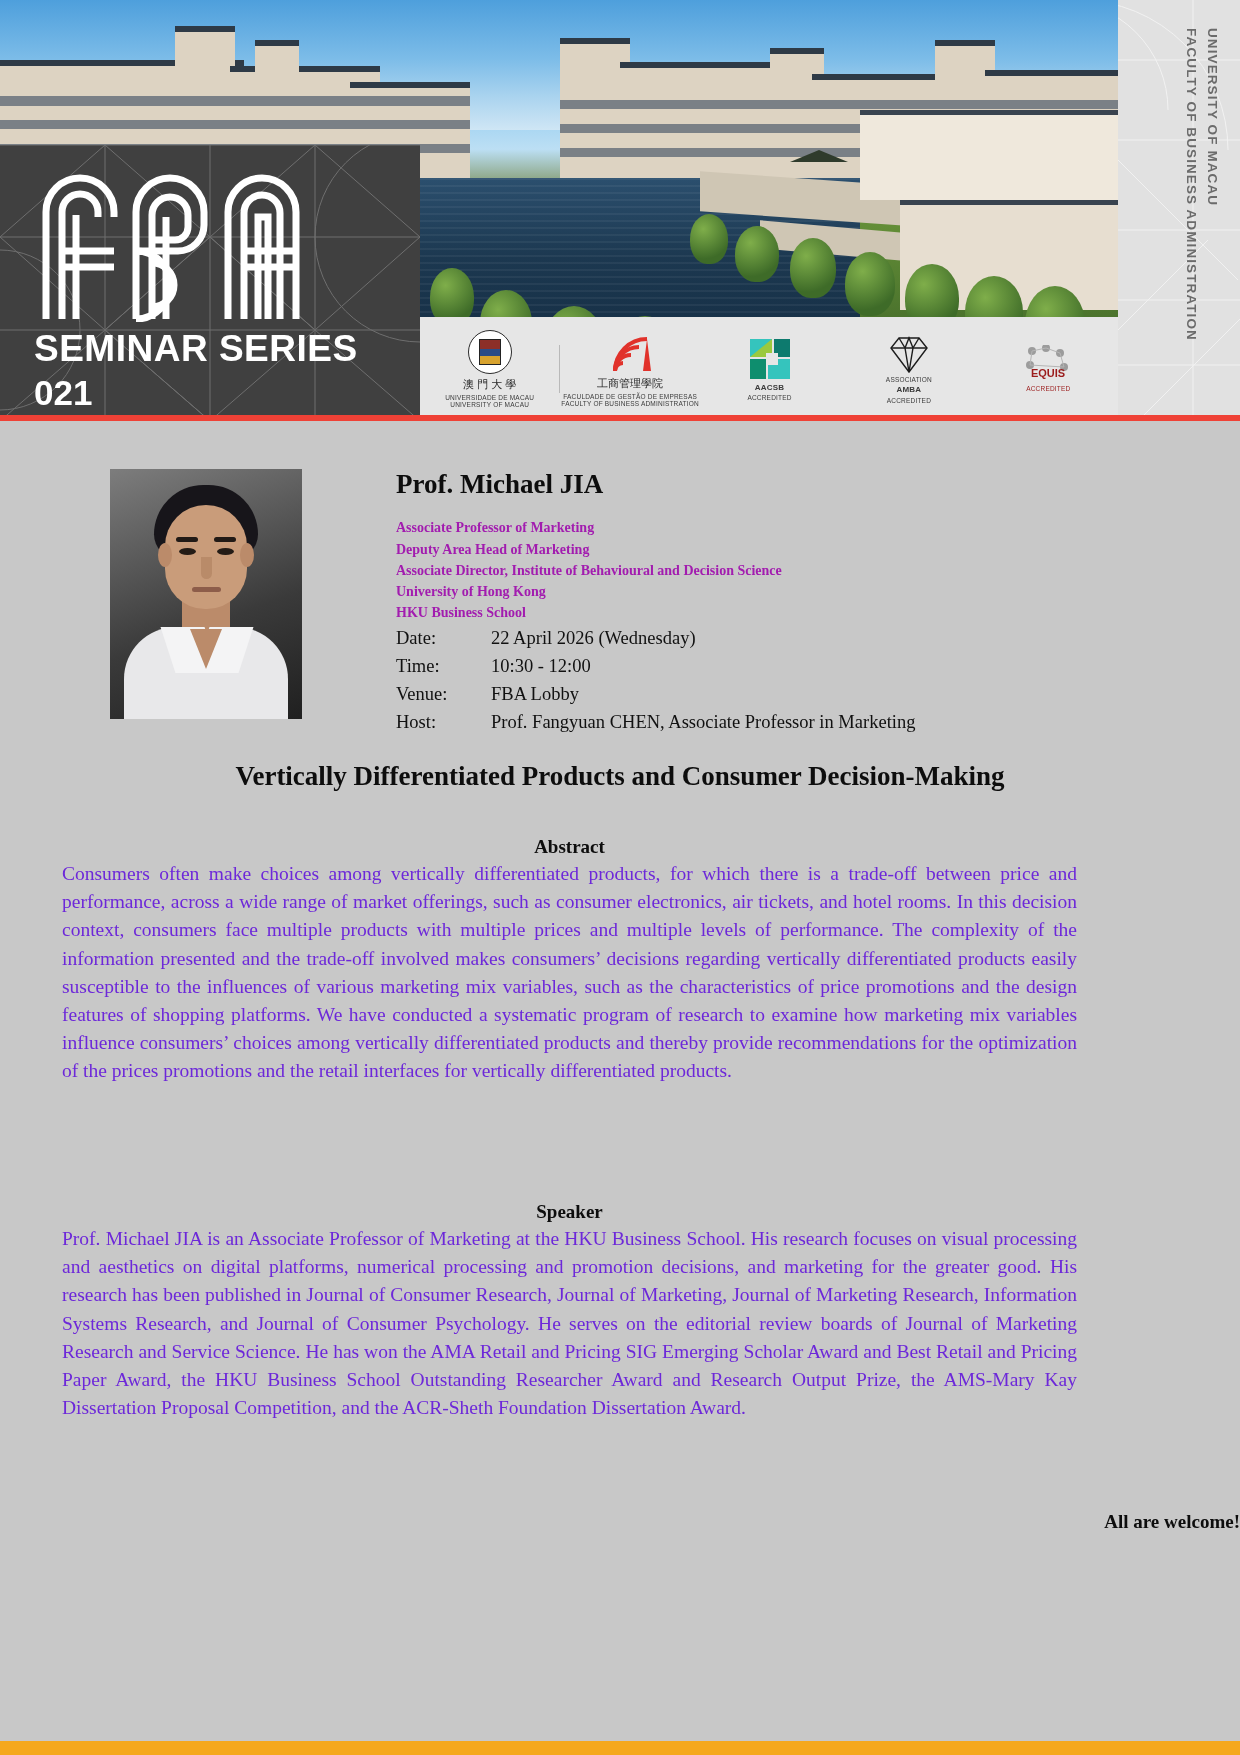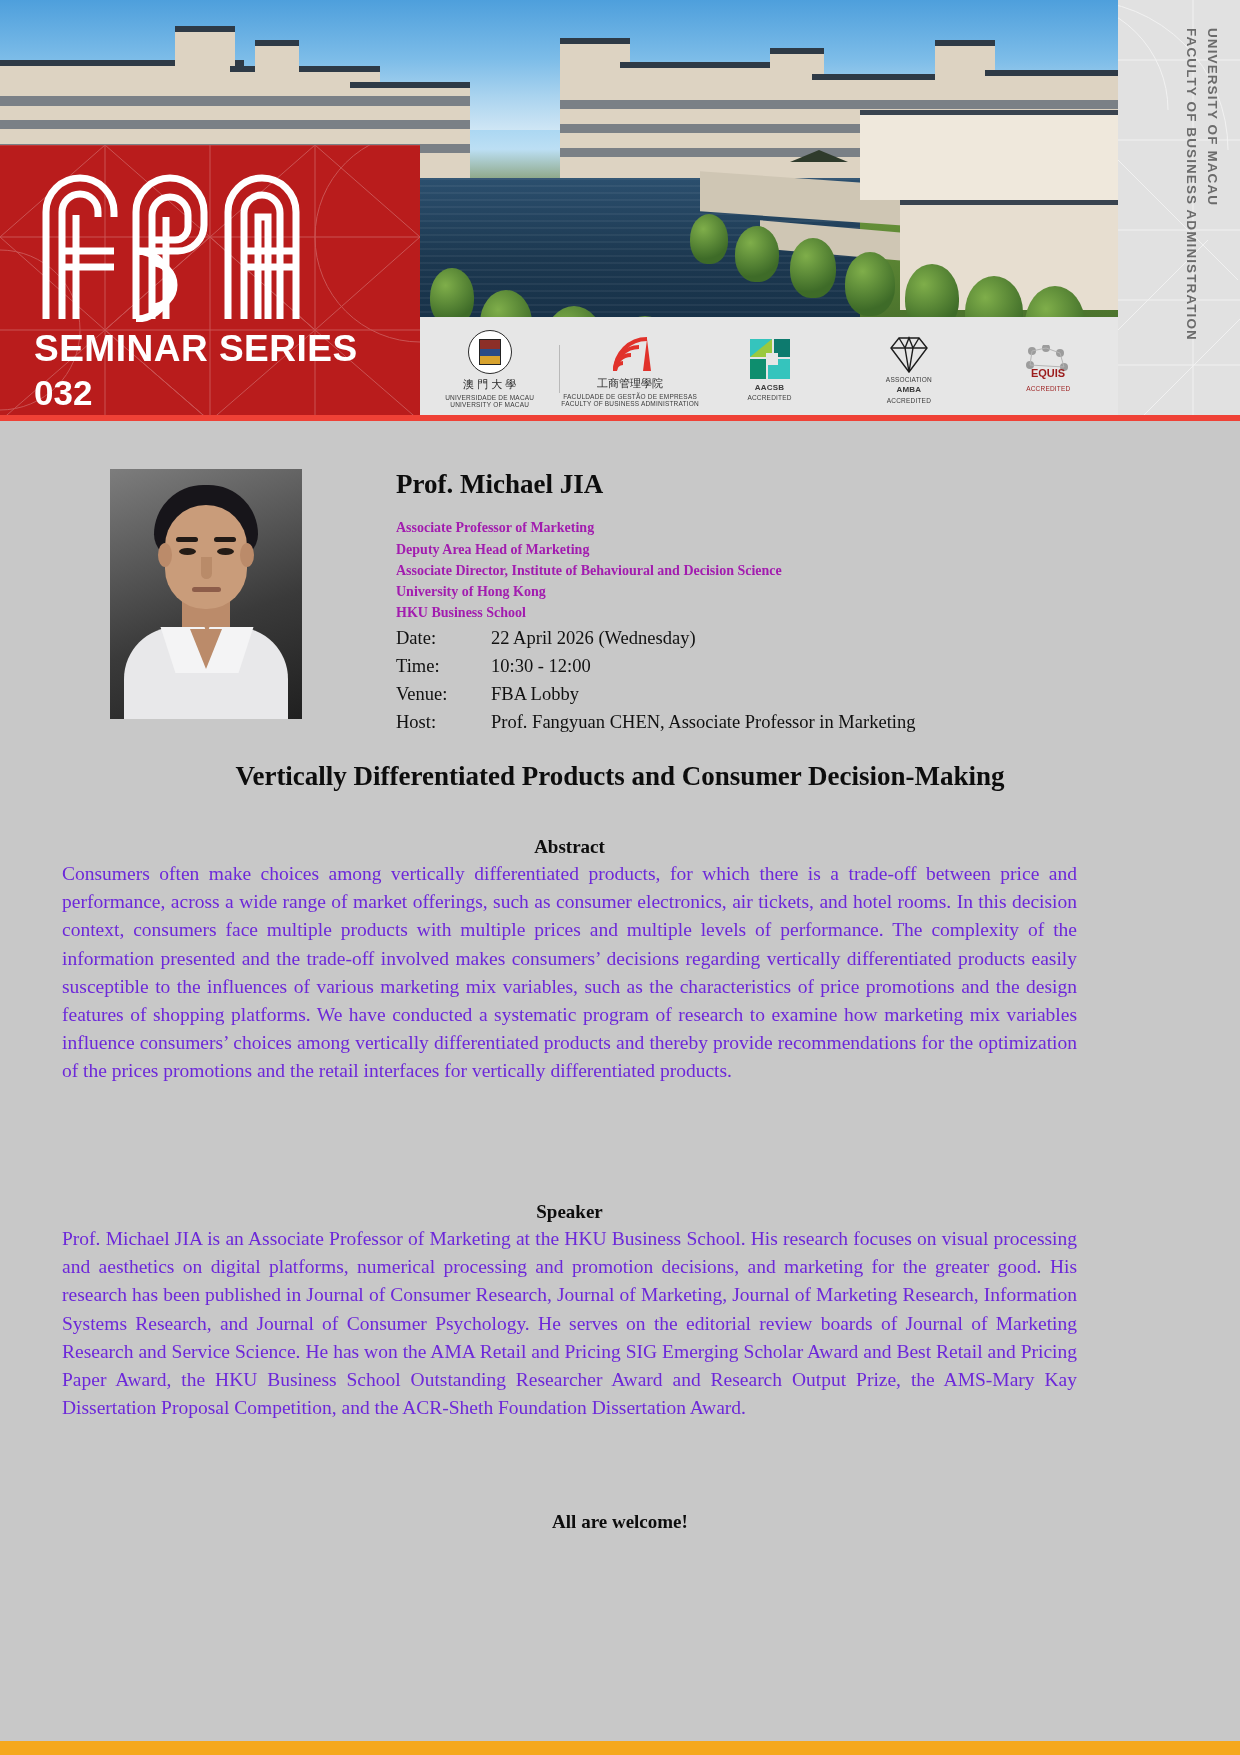--- a/index.html
+++ b/index.html
@@ -68,21 +68,21 @@
   }
   .plaza{
     position:absolute; background:#cfc6b4;
   }
 
   
   .fba-block {
     position: absolute;
     left: 0; top: 145px;
     width: 420px; height: 276px;
-    background: #b91c1c;
+    background: #404040;
     overflow: hidden;
   }
   .fba-pattern { position:absolute; inset:0; opacity:.30; }
   .fba-logo {
     position: absolute;
     left: 36px; top: 22px;
     width: 300px; height: 155px;
   }
   .fba-seminar {
     position: absolute;
@@ -255,21 +255,21 @@
   }
   .speaker-block {
     position: absolute;
     left: 62px; top: 780px;
     width: 1015px;
   }
   .welcome {
     position: absolute;
     left: 0; top: 1090px;
     width: 1240px;
-    text-align: center;
+    text-align: right;
     font-size: 19px;
     font-weight: bold;
     color: #0d0d0d;
   }
 
   .footer-bar {
     position: absolute;
     left: 0; bottom: 0;
     width: 1240px; height: 14px;
     background: #f5a81c;
@@ -366,21 +366,21 @@
 
           <path d="M192 152 L192 45 A34 34 0 0 1 260 45 L260 152"></path>
           <path d="M208 152 L208 46 A18 18 0 0 1 244 46 L244 152"></path>
           <path d="M222 152 L222 50 L232 50 L232 152"></path>
           <path d="M210 84 L260 84"></path>
           <path d="M210 100 L260 100"></path>
         </g>
       </svg>
 
       <div class="fba-seminar">SEMINAR SERIES</div>
-      <div class="fba-num">032</div>
+      <div class="fba-num">021</div>
     </div>
 
     <div class="accred-bar">
       <div class="accred-item">
         <div class="um-seal">
             <div class="inner"></div>
           </div>
         <div class="cn-name">澳 門 大 學</div>
         <div class="accred-cap" style="white-space:pre-line;">UNIVERSIDADE DE MACAU
 UNIVERSITY OF MACAU</div>

